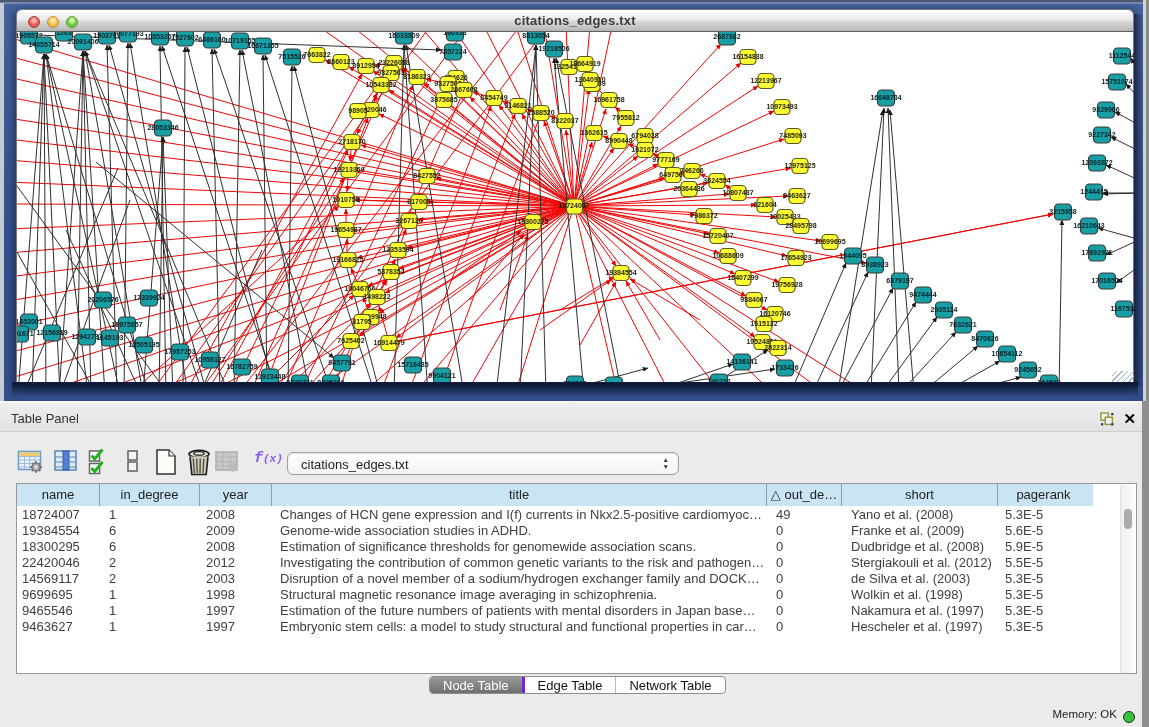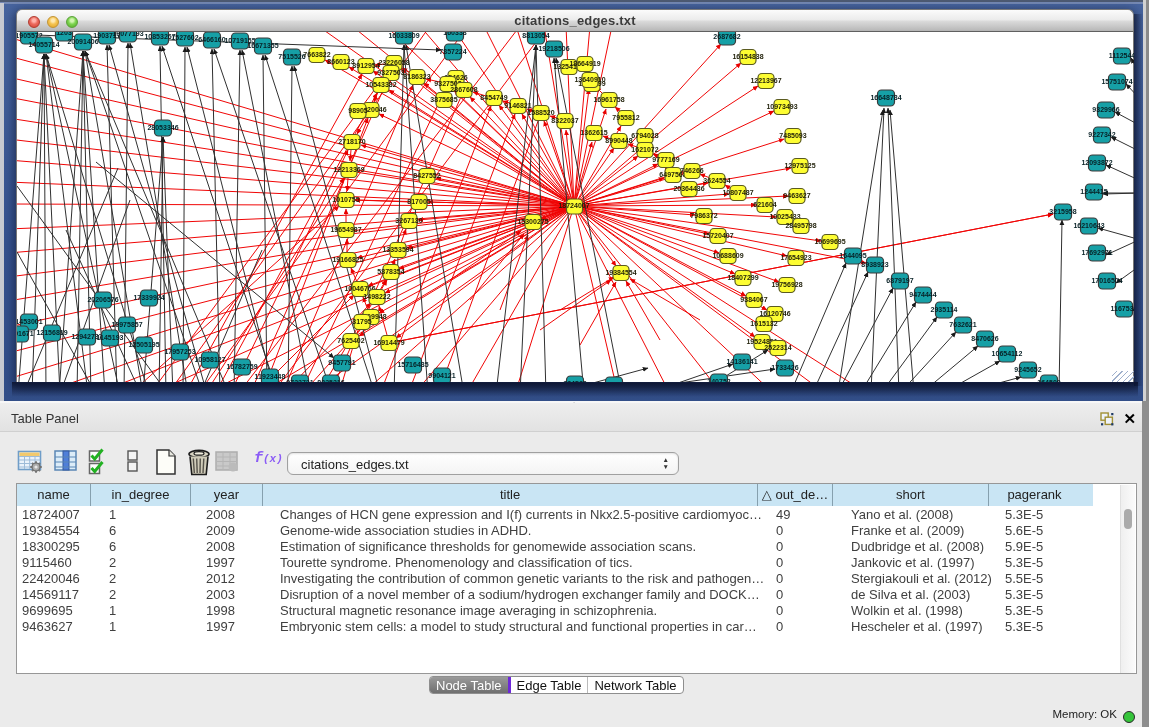--- a/index.html
+++ b/index.html
@@ -42,26 +42,26 @@
 
 #tbl{position:absolute;left:16px;top:82px;width:1121px;height:191px;background:#fff;border:1px solid #979797}
 #thead{position:absolute;left:0;top:0;height:22px;width:1076px;display:flex;background:#c9e5f4;font-size:13px;color:#222}
 #thead span{display:block;text-align:center;line-height:22px;border-right:1px solid #86a0ae;height:22px}
 #tbody{position:absolute;left:0;top:23px;font-size:13px;color:#404040}
 .tr{height:16px;line-height:16px;white-space:nowrap}
 .tr span{display:inline-block;overflow:hidden;vertical-align:top;height:16px}
 .c0{width:86px;padding-left:5px}.c1{width:100px;padding-left:6px}.c2{width:72px;padding-left:3px}
 .c3{width:495px;padding-left:5px}.c4{width:75px;padding-left:6px}.c5{width:156px;padding-left:6px}
 .c6{width:88px;padding-left:4px}
-.h0{width:74px}.h1{width:100px}.h2{width:72px}.h3{width:495px}.h4{width:75px}.h5{width:156px}.h6{width:91px}
+.h0{width:83px}.h1{width:100px}.h2{width:72px}.h3{width:495px}.h4{width:75px}.h5{width:156px}.h6{width:91px}
 #vscroll{position:absolute;right:1px;top:1px;width:15px;height:188px;background:linear-gradient(90deg,#efefef,#fbfbfb);border-left:1px solid #e0e0e0}
 #vthumb{position:absolute;left:3px;top:24px;width:8px;height:20px;background:#ababab;border-radius:4px}
 
 #tabs{position:absolute;left:429px;top:275px;height:18px;display:flex;border:1px solid #8e8e8e;border-radius:4px;overflow:hidden;background:#fff;font-size:13px}
-#tabs div{padding:0 6px;line-height:17px;color:#111}
+#tabs div{padding:0 13px;line-height:17px;color:#111}
 #tabs .sel{background:linear-gradient(180deg,#9a9a9a,#6f6f6f);color:#fff}
 #tabs .mid{border-left:3px solid #6d28d9;border-right:1px solid #bbb}
 #status{position:absolute;left:0;top:300px;width:1142px;height:26px}
 #status .mem{position:absolute;right:25px;top:7px;font-size:11.5px;color:#222}
 #memdot{position:absolute;right:7px;top:10px;width:12px;height:12px;border-radius:50%;background:#35c43a;border:1.5px solid #2a2a2a}
 #botrightstrip{position:absolute;left:1142px;top:401px;width:7px;height:326px;background:#8e8e8e}
 </style></head>
 <body>
 <div id="root">
   <div id="topstrip"></div>
@@ -692,24 +692,24 @@
           <span class="h2">year</span>
           <span class="h3">title</span>
           <span class="h4">△ out_de…</span>
           <span class="h5">short</span>
           <span class="h6" style="border-right:none">pagerank</span>
         </div>
       <div id="tbody">
 <div class="tr"><span class="c0">18724007</span><span class="c1">1</span><span class="c2">2008</span><span class="c3">Changes of HCN gene expression and I(f) currents in Nkx2.5-positive cardiomyoc…</span><span class="c4">49</span><span class="c5">Yano et al. (2008)</span><span class="c6">5.3E-5</span></div>
 <div class="tr"><span class="c0">19384554</span><span class="c1">6</span><span class="c2">2009</span><span class="c3">Genome-wide association studies in ADHD.</span><span class="c4">0</span><span class="c5">Franke et al. (2009)</span><span class="c6">5.6E-5</span></div>
 <div class="tr"><span class="c0">18300295</span><span class="c1">6</span><span class="c2">2008</span><span class="c3">Estimation of significance thresholds for genomewide association scans.</span><span class="c4">0</span><span class="c5">Dudbridge et al. (2008)</span><span class="c6">5.9E-5</span></div>
-<div class="tr"><span class="c0">9115460</span><span class="c1">2</span><span class="c2">1997</span><span class="c3">Tourette syndrome. Phenomenology and classification of tics.</span><span class="c4">0</span><span class="c5">Jankovic et al. (1997)</span><span class="c6">5.3E-5</span></div>
 <div class="tr"><span class="c0">22420046</span><span class="c1">2</span><span class="c2">2012</span><span class="c3">Investigating the contribution of common genetic variants to the risk and pathogen…</span><span class="c4">0</span><span class="c5">Stergiakouli et al. (2012)</span><span class="c6">5.5E-5</span></div>
 <div class="tr"><span class="c0">14569117</span><span class="c1">2</span><span class="c2">2003</span><span class="c3">Disruption of a novel member of a sodium/hydrogen exchanger family and DOCK…</span><span class="c4">0</span><span class="c5">de Silva et al. (2003)</span><span class="c6">5.3E-5</span></div>
 <div class="tr"><span class="c0">9699695</span><span class="c1">1</span><span class="c2">1998</span><span class="c3">Structural magnetic resonance image averaging in schizophrenia.</span><span class="c4">0</span><span class="c5">Wolkin et al. (1998)</span><span class="c6">5.3E-5</span></div>
+<div class="tr"><span class="c0">9465546</span><span class="c1">1</span><span class="c2">1997</span><span class="c3">Estimation of the future numbers of patients with mental disorders in Japan base…</span><span class="c4">0</span><span class="c5">Nakamura et al. (1997)</span><span class="c6">5.3E-5</span></div>
 <div class="tr"><span class="c0">9463627</span><span class="c1">1</span><span class="c2">1997</span><span class="c3">Embryonic stem cells: a model to study structural and functional properties in car…</span><span class="c4">0</span><span class="c5">Hescheler et al. (1997)</span><span class="c6">5.3E-5</span></div>
       </div>
       <div id="vscroll">
           <div id="vthumb"></div>
         </div>
     </div>
     <div id="tabs">
         <div class="sel">Node Table</div>
         <div class="mid">Edge Table</div>
         <div>Network Table</div>

